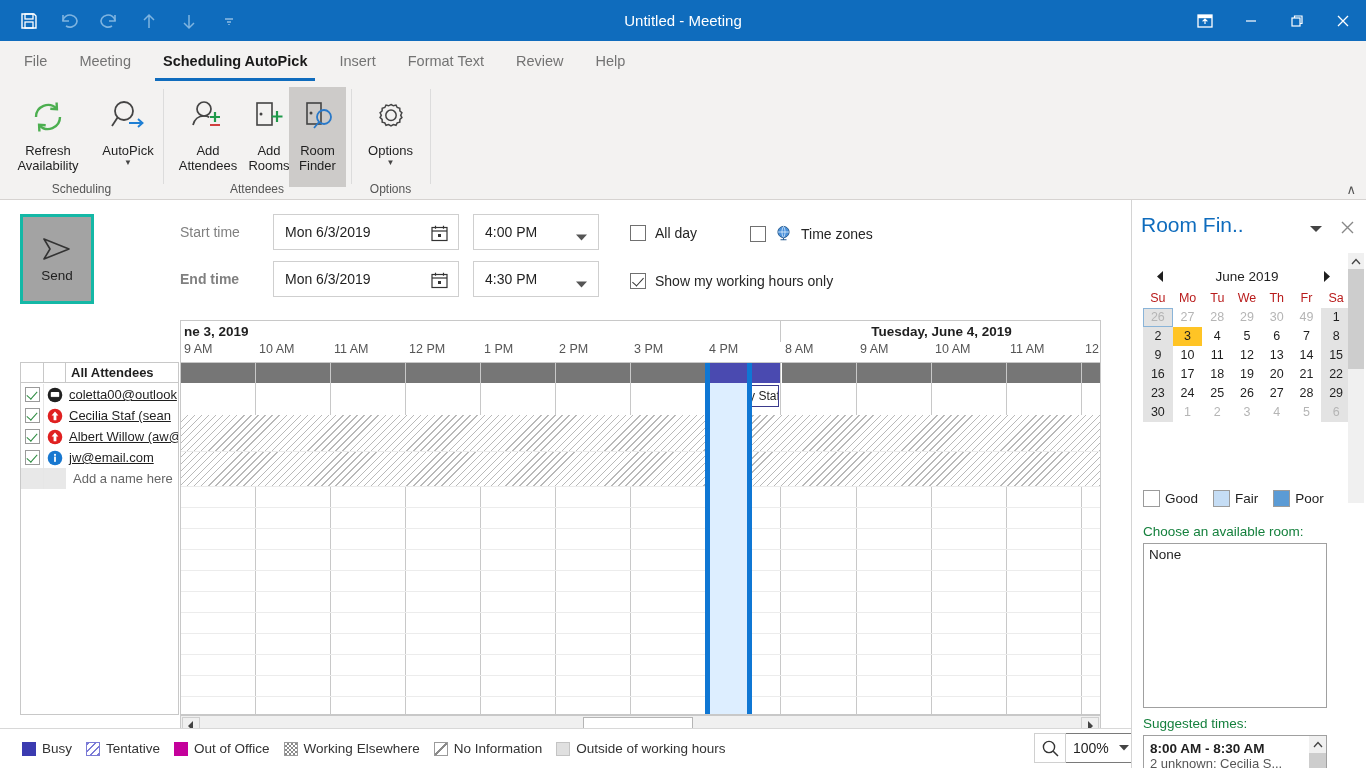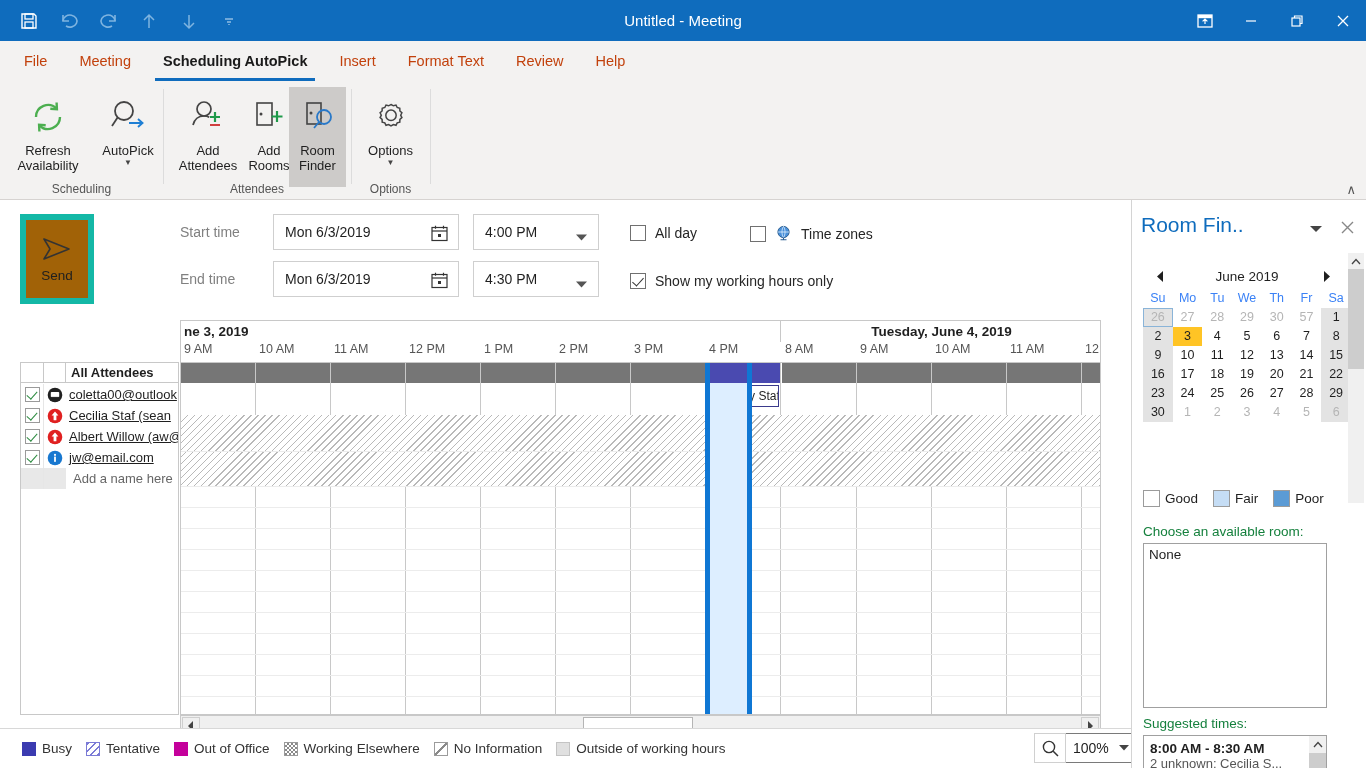--- a/index.html
+++ b/index.html
@@ -26,21 +26,21 @@
   .wincontrols { position:absolute; right:0; top:0; height:41px; display:flex; align-items:center;}
   .wc { width:46px; height:41px; display:flex; align-items:center; justify-content:center; cursor:pointer;}
 
   
   .tabbar {
     position:absolute; left:0; top:41px; width:1366px; height:40px;
     background:#f3f2f1; display:flex; align-items:flex-end; padding-left:8px;
   }
   .tab {
     height:40px; padding:0 16px; display:flex; align-items:center;
-    font-size:14.5px; color:#c2410c; cursor:pointer; position:relative;
+    font-size:14.5px; color:#737373; cursor:pointer; position:relative;
   }
   .tab.active { color:#1a1a1a; font-weight:600; }
   .tab.active::after {
     content:""; position:absolute; left:8px; right:8px; bottom:0; height:3px; background:#0f6cbd;
   }
   .tellme { display:flex; align-items:center; height:40px; padding:0 10px; gap:9px; cursor:text; }
   .tellme span { font-size:14.5px; color:#333; }
 
   
   .ribbon {
@@ -63,21 +63,21 @@
   .rbtn .rlabel { font-size:13px; text-align:center; line-height:15px; color:#1f1f1f; margin-top:2px;}
   .rcaret { font-size:8px; line-height:8px; color:#444; margin-top:1px;}
   .ribbon-collapse {
     position:absolute; right:10px; bottom:2px; font-size:13px; color:#555; cursor:pointer;
   }
 
   
   .formarea { position:absolute; left:0; top:200px; width:1130px; height:120px; background:#fff;}
   .sendbtn {
     position:absolute; left:20px; top:214px; width:74px; height:90px;
-    border:6px solid #14b8a6; background:#a16207; cursor:pointer;
+    border:3px solid #14b8a6; background:#a3a3a3; cursor:pointer;
     display:flex; flex-direction:column; align-items:center; justify-content:center; gap:6px;
   }
   .sendbtn .slabel { font-size:13.5px; color:#1f1f1f; }
 
   .flabel { position:absolute; font-size:14px; color:#808080; }
   .fld {
     position:absolute; border:1px solid #cfcfcf; background:#fff; height:36px;
     display:flex; align-items:center; padding-left:11px; font-size:14px; color:#1f1f1f;
     cursor:text;
   }
@@ -176,21 +176,21 @@
   .rf-dd { position:absolute; left:176px; top:22px; cursor:pointer; }
   .rf-close { position:absolute; right:11px; top:20px; cursor:pointer; }
   .rf-body { position:absolute; left:0; top:50px; width:235px; height:518px; }
 
   .mini { position:absolute; left:11px; top:13px; width:208px; }
   .mini-hdr { height:26px; display:flex; align-items:center; justify-content:center; position:relative; }
   .mini-hdr .mtitle { font-size:13.5px; color:#1f1f1f; }
   .mini-nav { position:absolute; width:18px; height:18px; display:flex; align-items:center;
               justify-content:center; cursor:pointer; top:4px; }
   .mini-grid { display:grid; grid-template-columns:repeat(7, 1fr); }
-  .mini-grid .dow { font-size:12.5px; color:#3b82f6; text-align:center; height:19px; line-height:19px; }
+  .mini-grid .dow { font-size:12.5px; color:#b91c1c; text-align:center; height:19px; line-height:19px; }
   .mini-grid .dn { font-size:12.5px; color:#1f1f1f; text-align:center; height:19px; line-height:19px;
                    cursor:pointer; position:relative; }
   .mini-grid .dn.out { color:#b5b5b5; }
   .mini-grid .dn.we { background:#e3e3e3; }
   .mini-grid .dn.sel { background:#ffc425; }
   .mini-grid .dn.today { outline:1px solid #8ab4d8; outline-offset:-1px; }
 
   .rf-scroll { position:absolute; right:3px; top:3px; width:16px; height:250px; background:#f0f0f0; }
   .rf-scroll .sarr { position:absolute; left:0; width:16px; height:16px; display:flex;
                      align-items:center; justify-content:center; cursor:pointer;}
@@ -408,21 +408,21 @@
   </div>
   <div class="fld" style="left:473px; top:14px; width:126px;">
     <span>4:00 PM</span>
     <span class="ddarrow">
       <svg width="13" height="9" viewBox="0 0 13 9">
           <path d="M1 1.5l5.5 6 5.5-6z" fill="#555"></path>
         </svg>
     </span>
   </div>
 
-  <div class="flabel" style="left:180px; top:71px;">End time</div>
+  <div class="flabel" style="left:180px; top:71px;font-weight:bold;">End time</div>
   <div class="fld" style="left:273px; top:61px; width:186px;">
     <span>Mon 6/3/2019</span>
     <span class="calicon">
       <svg width="19" height="19" viewBox="0 0 19 19">
           <rect x="2" y="3.5" width="15" height="13" fill="none" stroke="#333" stroke-width="1.2"></rect>
           <path d="M2 7h15" stroke="#333" stroke-width="1.2"></path>
           <path d="M5.5 1.8v3M13.5 1.8v3" stroke="#333" stroke-width="1.2"></path>
           <rect x="8" y="10" width="3" height="3" fill="#333"></rect>
         </svg>
     </span>
@@ -697,21 +697,21 @@
         <div class="dow">We</div>
         <div class="dow">Th</div>
         <div class="dow">Fr</div>
         <div class="dow">Sa</div>
 
         <div class="dn out we today">26</div>
         <div class="dn out">27</div>
         <div class="dn out">28</div>
         <div class="dn out">29</div>
         <div class="dn out">30</div>
-        <div class="dn out">57</div>
+        <div class="dn out">49</div>
         <div class="dn we">1</div>
 
         <div class="dn we">2</div>
         <div class="dn sel">3</div>
         <div class="dn">4</div>
         <div class="dn">5</div>
         <div class="dn">6</div>
         <div class="dn">7</div>
         <div class="dn we">8</div>
 

